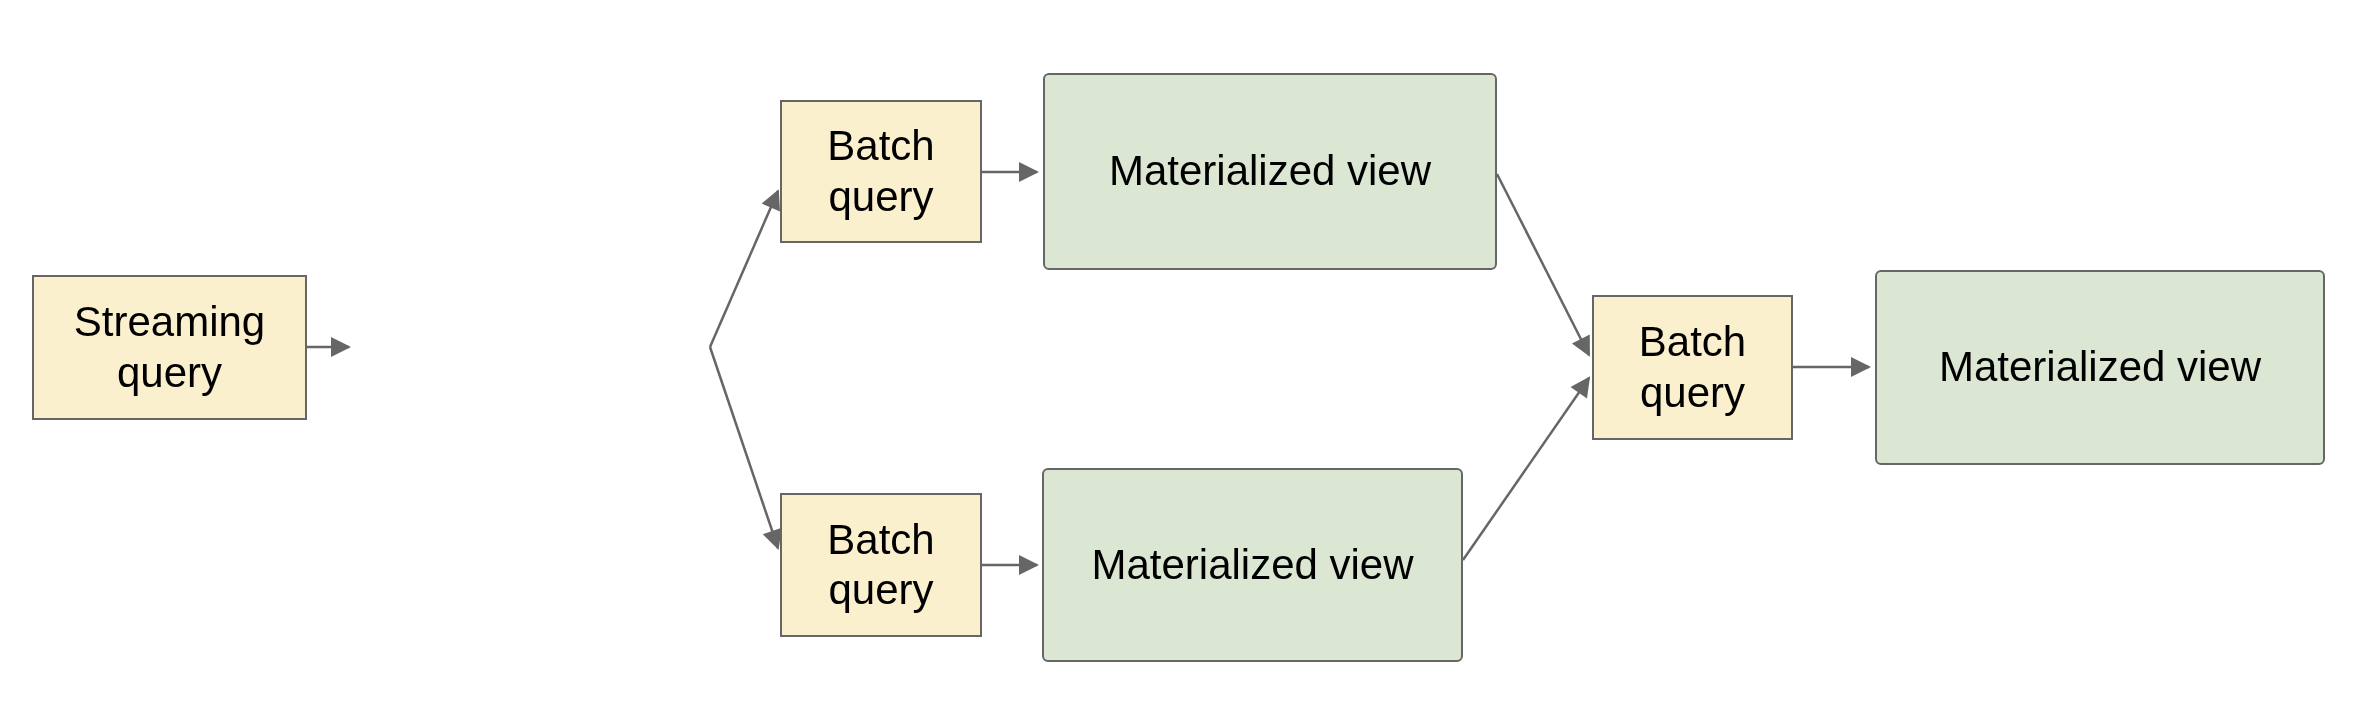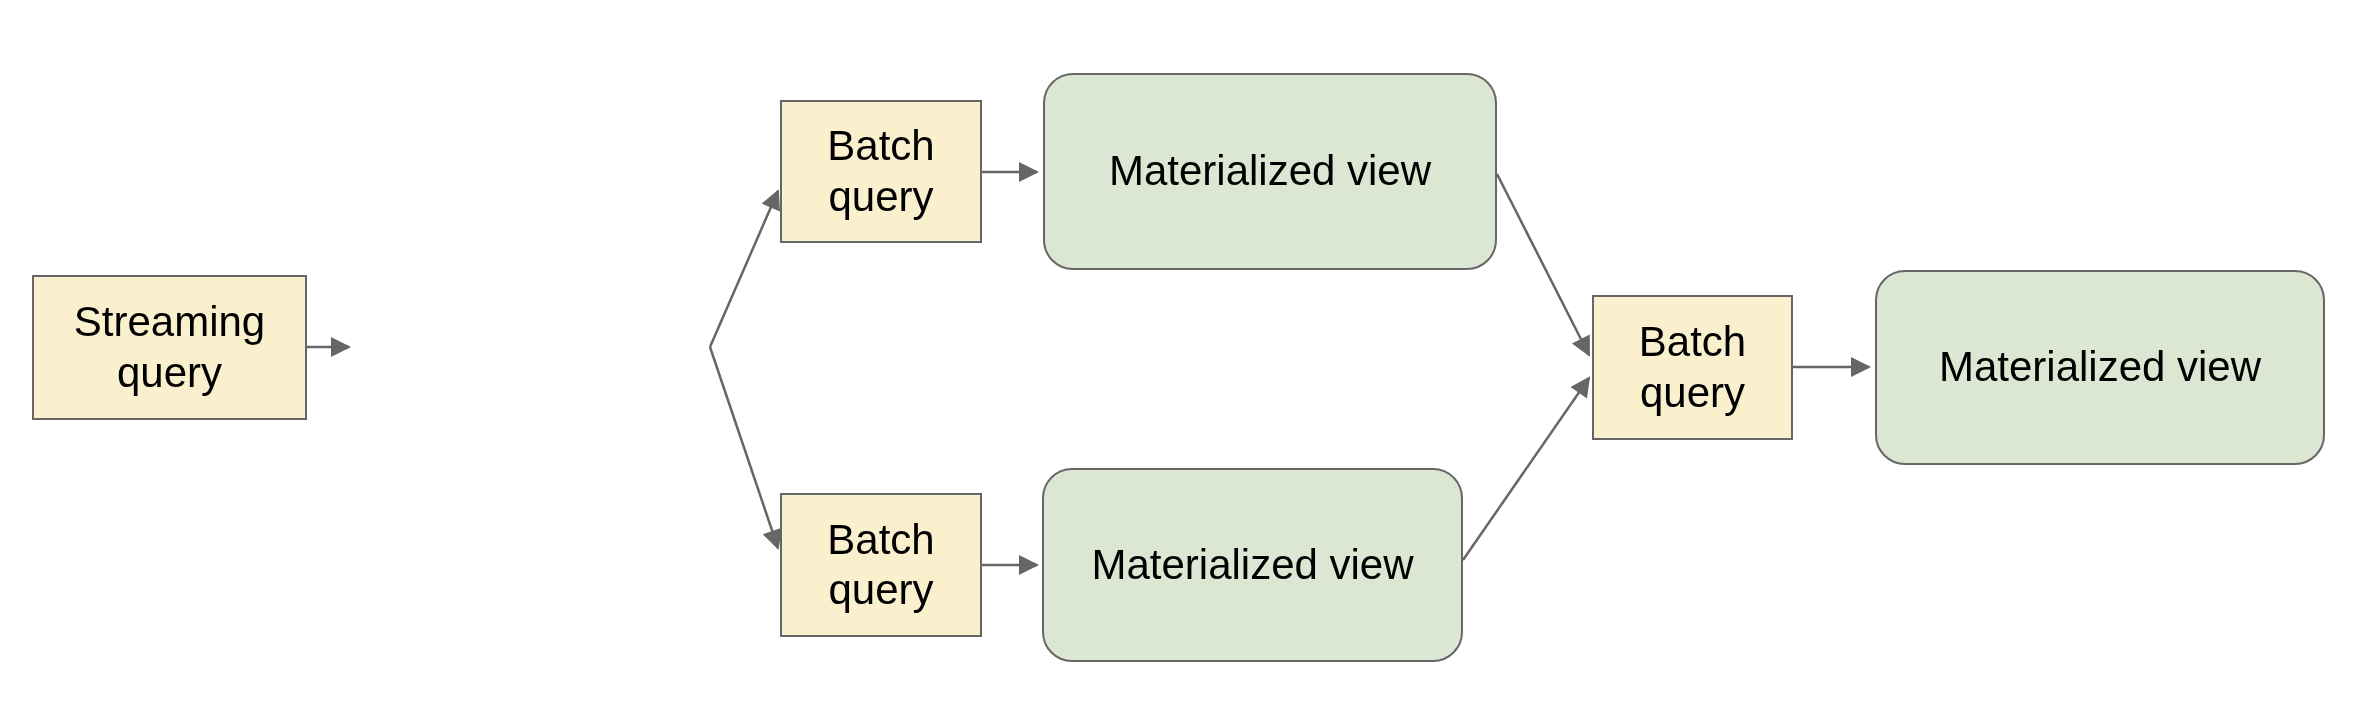--- a/index.html
+++ b/index.html
@@ -42,21 +42,21 @@
     text-align: center;
     font-size: 42px;
     line-height: 1.2;
     color: var(--text, #000000);
   }
   .node.query {
     background: var(--query-fill, #fbf0cd);
   }
   .node.view {
     background: var(--view-fill, #dbe7d3);
-    border-radius: 30px;
+    border-radius: 6px;
   }
   .node .label {
     padding: 0 4px;
   }
 </style>
 </head>
 <body>
 
 <div class="canvas">
 

